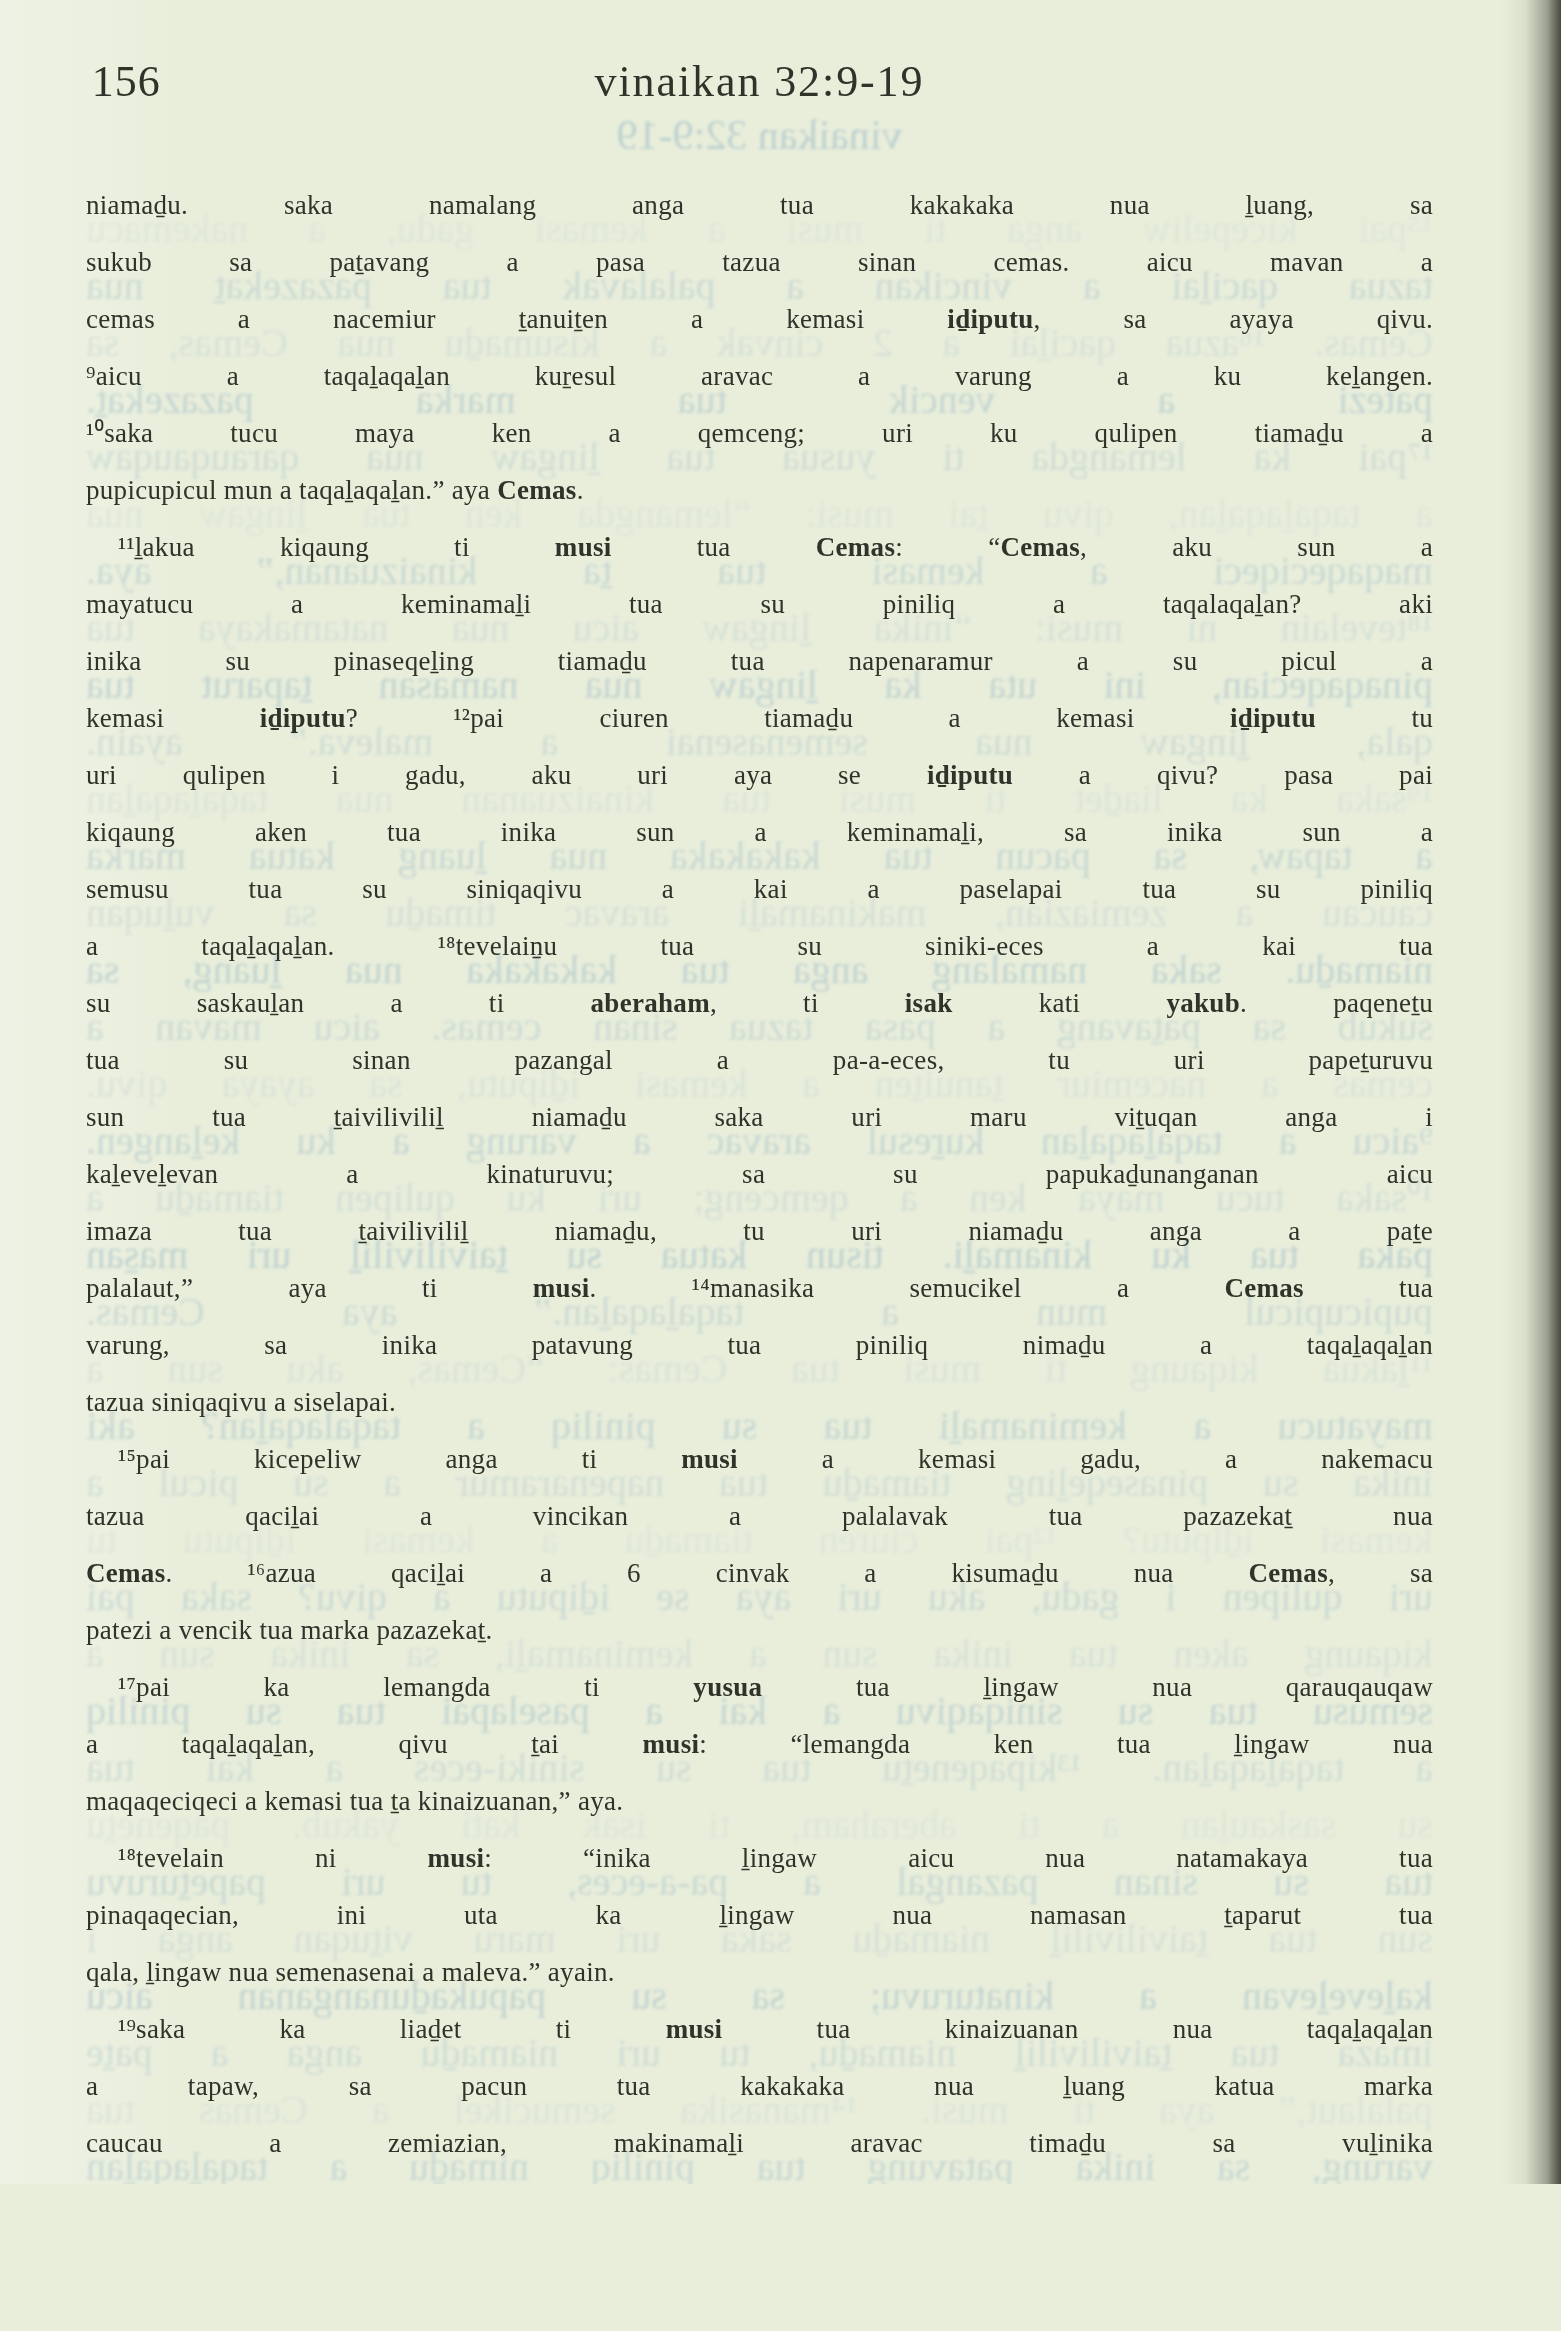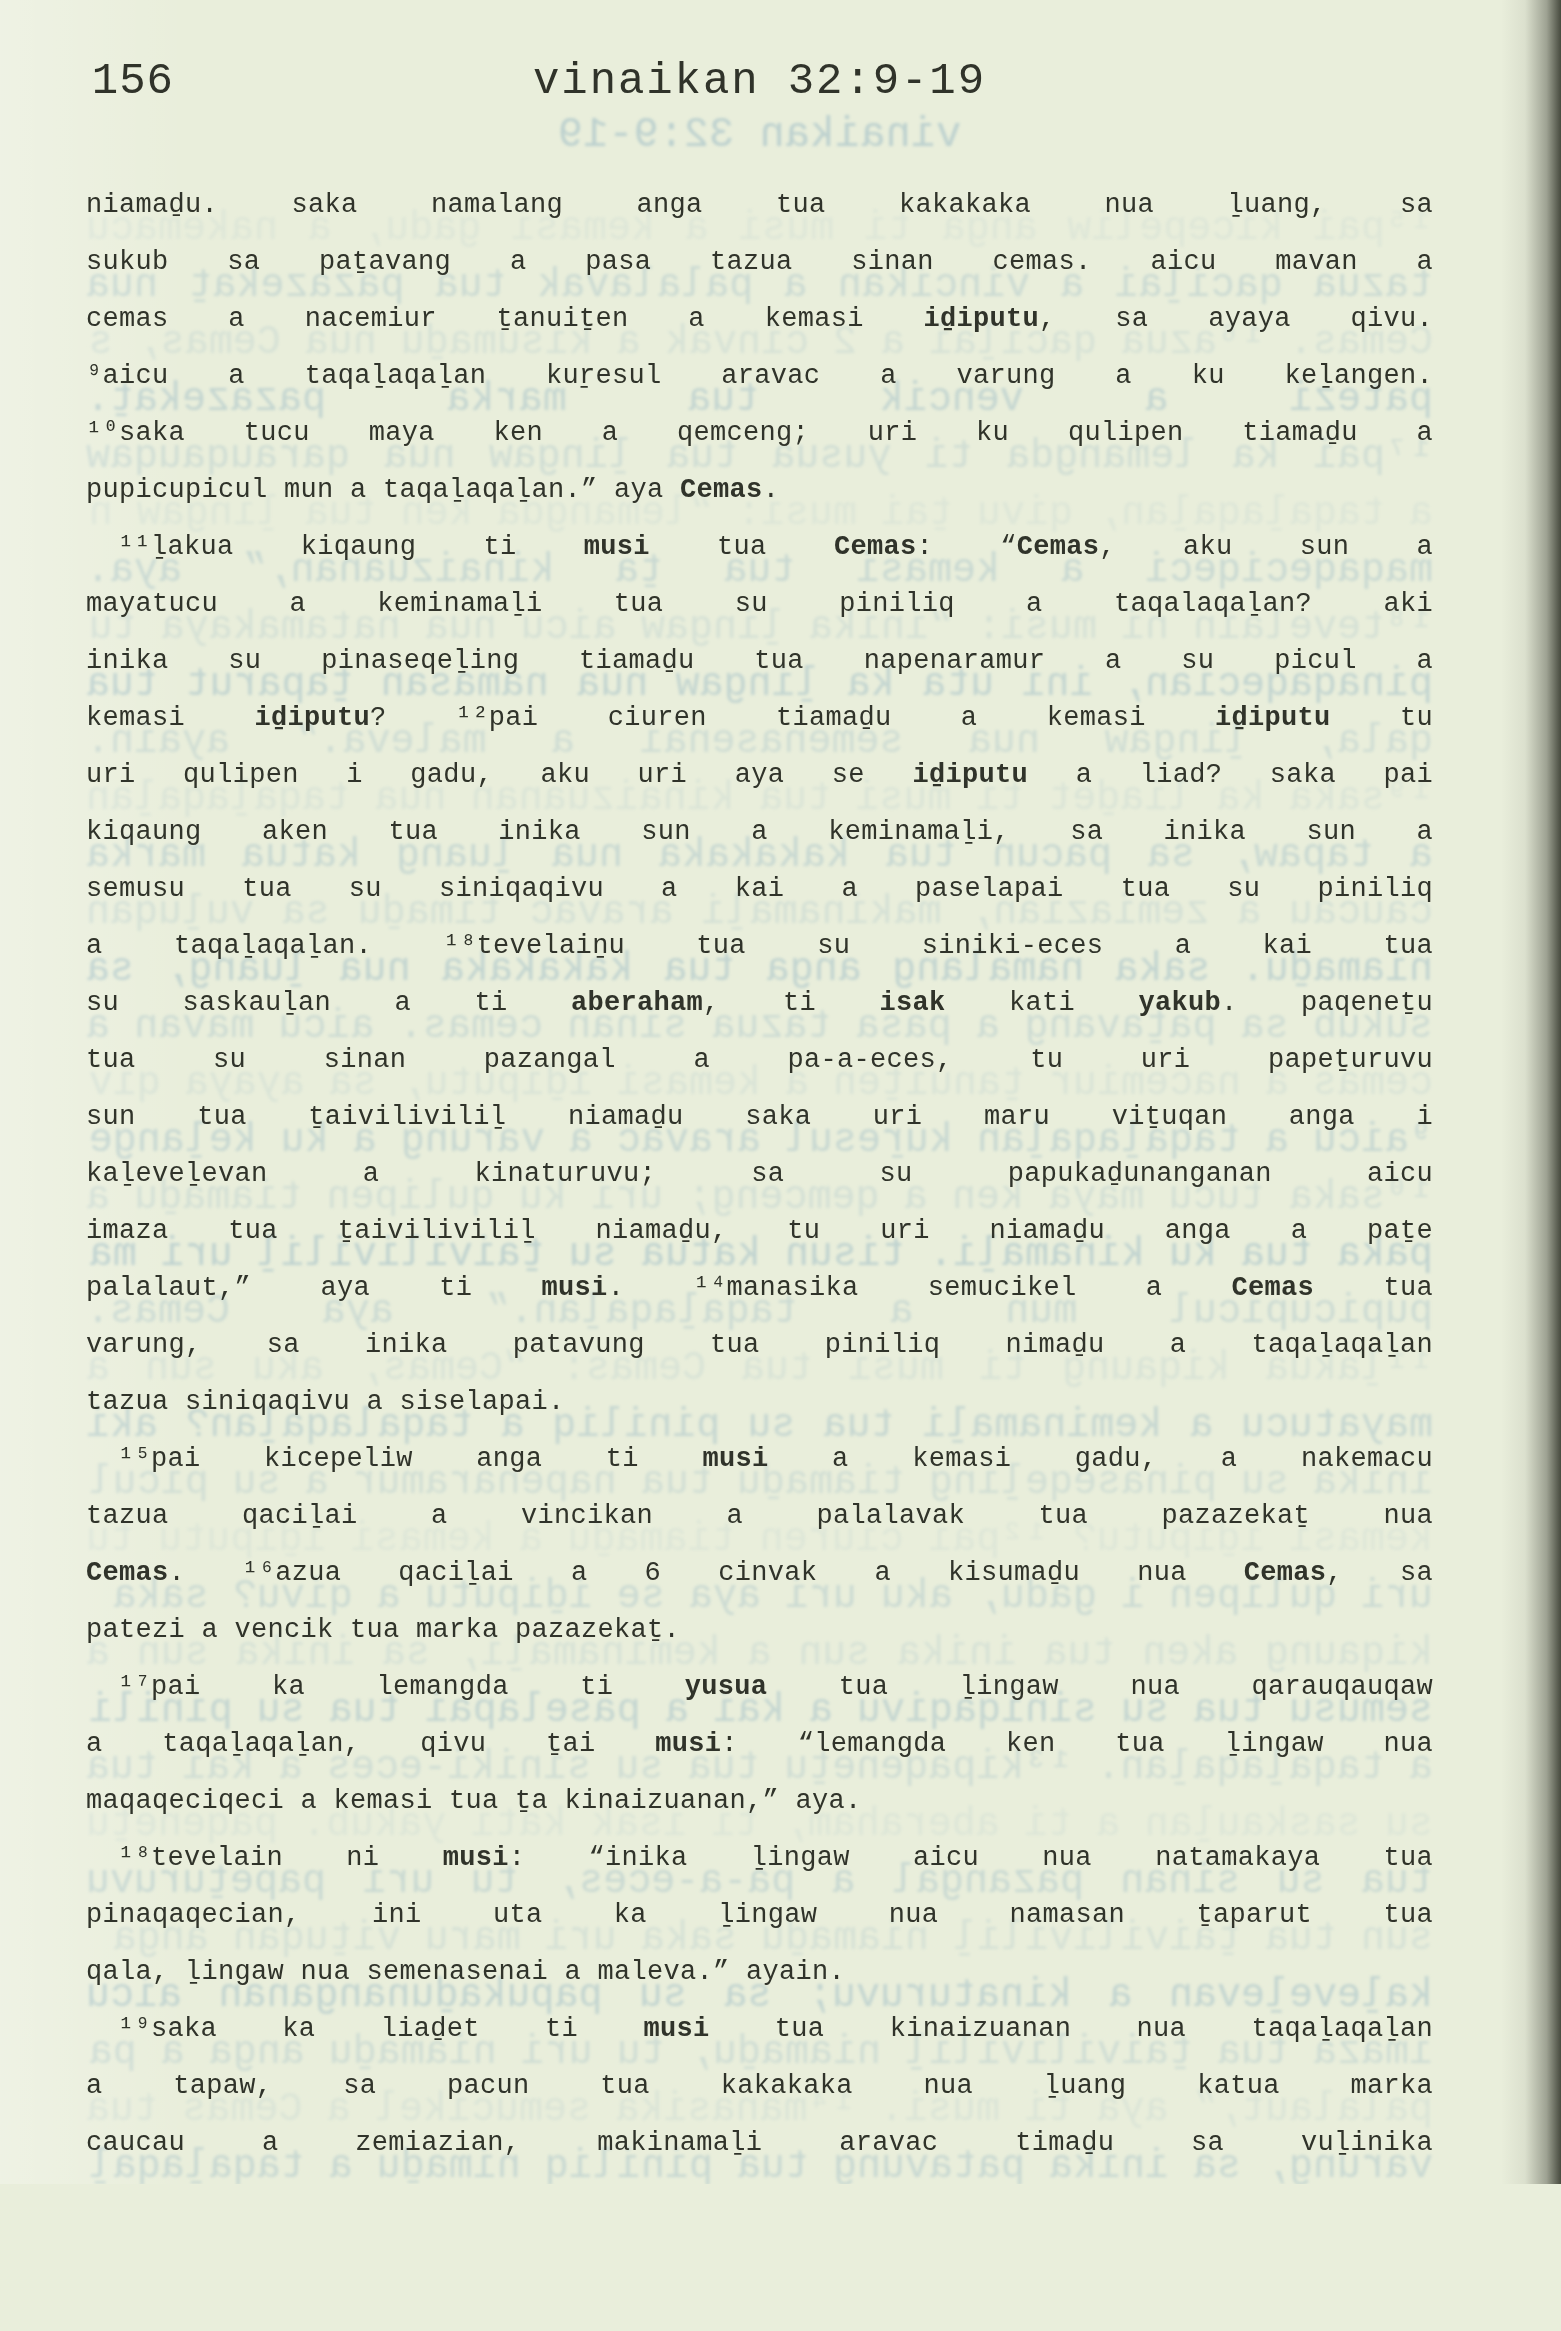--- a/index.html
+++ b/index.html
@@ -9,21 +9,21 @@
     --edge:#23261c;
   }
   html,body{margin:0;padding:0;background:var(--paper);}
   .page{
     position:relative;
     width:1561px;height:2184px;
     background:
       linear-gradient(to right, rgba(255,255,255,0.25) 0%, rgba(255,255,255,0) 12%),
       var(--paper);
     overflow:hidden;
-    font-family:Liberation Mono, monospace;
+    font-family:Liberation Serif, serif;
     color:var(--ink);
   }
   
   .bleed-layer{
     position:absolute;left:86px;top:200px;width:1347px;
     font-size:40px;line-height:57px;
     color:var(--bleed);
     pointer-events:none;
     z-index:1;
   }
@@ -133,21 +133,21 @@
       <div class="line"><span>niamaḏu. saka namalang anga tua kakakaka nua ḻuang, sa</span></div>
       <div class="line"><span>sukub sa paṯavang a pasa tazua sinan cemas. aicu mavan a</span></div>
       <div class="line"><span>cemas a nacemiur ṯanuiṯen a kemasi </span><b>iḏiputu</b><span>, sa ayaya qivu.</span></div>
       <div class="line"><span>⁹aicu a taqaḻaqaḻan kuṟesul aravac a varung a ku keḻangen.</span></div>
       <div class="line"><span>¹⁰saka tucu maya ken a qemceng; uri ku qulipen tiamaḏu a</span></div>
       <div class="line para-end"><span>pupicupicul mun a taqaḻaqaḻan.” aya </span><b>Cemas</b><span>.</span></div>
       <div class="line indent"><span>¹¹ḻakua kiqaung ti </span><b>musi</b><span> tua </span><b>Cemas</b><span>: “</span><b>Cemas</b><span>, aku sun a</span></div>
       <div class="line"><span>mayatucu a keminamaḻi tua su piniliq a taqalaqaḻan? aki</span></div>
       <div class="line"><span>inika su pinaseqeḻing tiamaḏu tua napenaramur a su picul a</span></div>
       <div class="line"><span>kemasi </span><b>iḏiputu</b><span>? ¹²pai ciuren tiamaḏu a kemasi </span><b>iḏiputu</b><span> tu</span></div>
-      <div class="line"><span>uri qulipen i gadu, aku uri aya se </span><b>iḏiputu</b><span> a liad? saka pai</span></div>
+      <div class="line"><span>uri qulipen i gadu, aku uri aya se </span><b>iḏiputu</b><span> a qivu? pasa pai</span></div>
       <div class="line"><span>kiqaung aken tua inika sun a keminamaḻi, sa inika sun a</span></div>
       <div class="line"><span>semusu tua su siniqaqivu a kai a paselapai tua su piniliq</span></div>
       <div class="line"><span>a taqaḻaqaḻan. ¹⁸tevelaiṉu tua su siniki-eces a kai tua</span></div>
       <div class="line"><span>su saskauḻan a ti </span><b>aberaham</b><span>, ti </span><b>isak</b><span> kati </span><b>yakub</b><span>. paqeneṯu</span></div>
       <div class="line"><span>tua su sinan pazangal a pa-a-eces, tu uri papeṯuruvu</span></div>
       <div class="line"><span>sun tua ṯaiviliviliḻ niamaḏu saka uri maru viṯuqan anga i</span></div>
       <div class="line"><span>kaḻeveḻevan a kinaturuvu; sa su papukaḏunanganan aicu</span></div>
       <div class="line"><span>imaza tua ṯaiviliviliḻ niamaḏu, tu uri niamaḏu anga a paṯe</span></div>
       <div class="line"><span>palalaut,” aya ti </span><b>musi</b><span>. ¹⁴manasika semucikel a </span><b>Cemas</b><span> tua</span></div>
       <div class="line"><span>varung, sa inika patavung tua piniliq nimaḏu a taqaḻaqaḻan</span></div>

